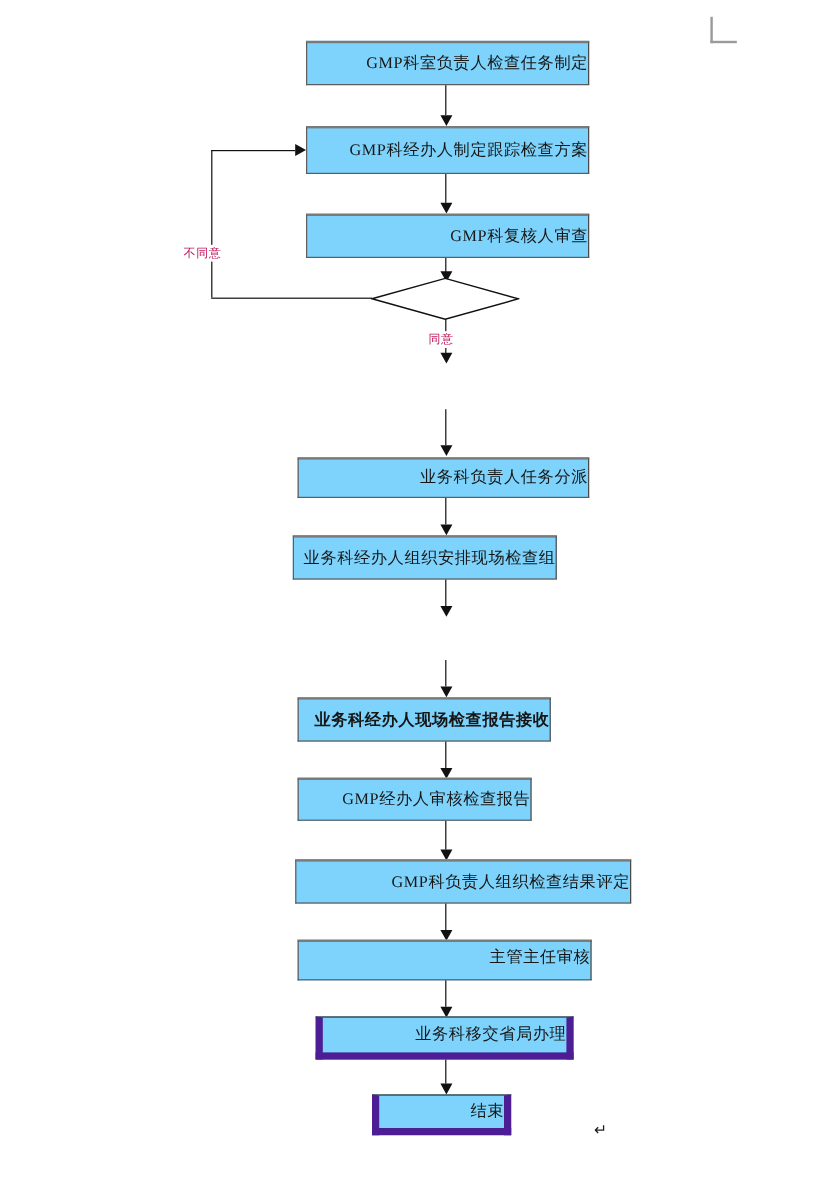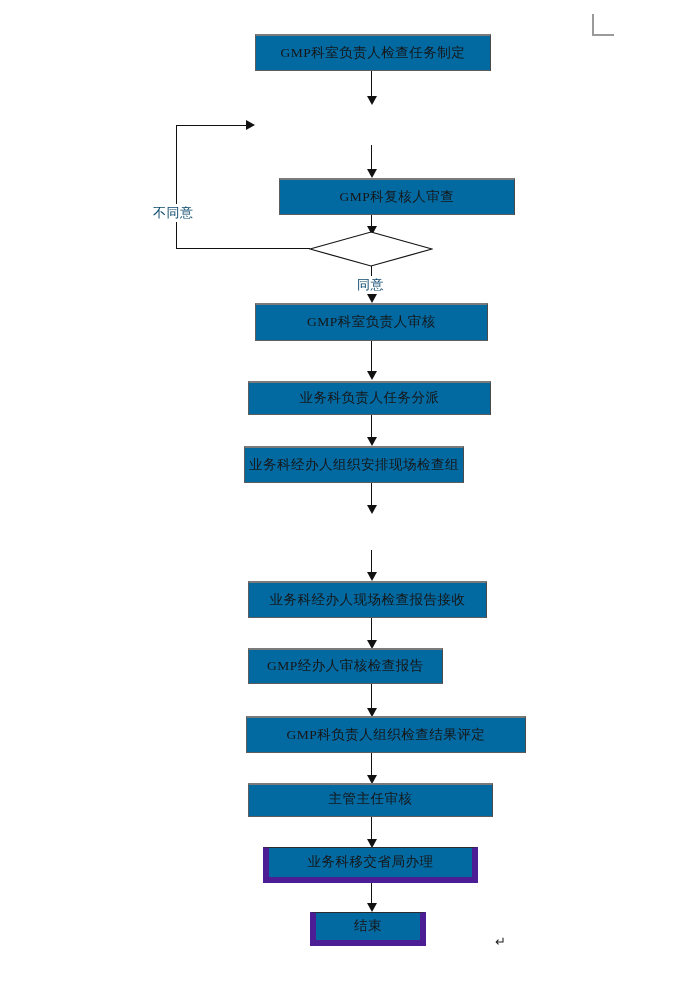--- a/index.html
+++ b/index.html
@@ -26,28 +26,28 @@
     border-left: 2px solid #9a9a9a;
     border-bottom: 2px solid #9a9a9a;
     width: 20px;
     height: 20px;
   }
 
   
   .node {
     position: absolute;
     box-sizing: border-box;
-    background: #0369a1;
+    background: #7dd3fc;
     border: 1px solid #5d5d5d;
     border-top-color: #7a7a7a;
     border-top-width: 2px;
     border-right-color: #4a4a4a;
     display: flex;
     align-items: center;
-    justify-content: center;
+    justify-content: flex-end;
     text-align: center;
     font-size: 13.5px;
     letter-spacing: 0.5px;
     line-height: 1.1;
     white-space: nowrap;
     color: #161616;
   }
   .node.plain {
     border: 6px solid #4c1d95;
     border-top-width: 1px;
@@ -84,25 +84,25 @@
     width: 0;
     height: 0;
     border-top: 5px solid transparent;
     border-bottom: 5px solid transparent;
     border-left: 9px solid #111111;
   }
 
   
   .edge-label {
     position: absolute;
-    font-size: 13px;
+    font-size: 10px;
     letter-spacing: 0.5px;
     background: #ffffff;
     padding: 0 1px;
-    color: #0c4a6e;
+    color: #be185d;
     white-space: nowrap;
   }
 
   
   .para-mark {
     position: absolute;
     font-size: 13px;
     color: #1a1a1a;
     font-family: "Liberation Sans", sans-serif;
   }
@@ -114,25 +114,28 @@
 
   <div class="corner-mark" style="left:592px; top:14px;"></div>
 
   <div class="node" style="left:255px; top:34px; width:236px; height:37px;">
     <span>GMP科室负责人检查任务制定</span>
   </div>
 
   <div class="vline" style="left:371px; top:71px; height:25px;"></div>
   <div class="arrow-down" style="left:367px; top:96px;"></div>
 
+  <div class="node" style="left:255px; top:105px; width:236px; height:40px;">
+    <span>GMP科经办人制定跟踪检查方案</span>
+  </div>
 
   <div class="vline" style="left:371px; top:145px; height:24px;"></div>
   <div class="arrow-down" style="left:367px; top:169px;"></div>
 
-  <div class="node" style="left:255px; top:178px; width:236px; height:37px;margin-left:24px;">
+  <div class="node" style="left:255px; top:178px; width:236px; height:37px;">
     <span>GMP科复核人审查</span>
   </div>
 
   <div class="vline" style="left:371px; top:215px; height:13px;"></div>
   <div class="arrow-down" style="left:367px; top:226px;"></div>
 
   <div class="diamond" style="left:309px; top:231px;">
     <svg width="124" height="36" viewBox="0 0 124 36">
       <polygon points="62,1 123,18 62,35 1,18" fill="#ffffff" stroke="#111111" stroke-width="1.2"></polygon>
     </svg>
@@ -142,23 +145,20 @@
   <div class="vline" style="left:371px; top:266px; height:32px;"></div>
   <div class="arrow-down" style="left:367px; top:294px;"></div>
   <div class="edge-label" style="left:356px; top:276px;">同意</div>
 
   <div class="hline" style="left:176px; top:248px; width:134px;"></div>
   <div class="vline" style="left:176px; top:125px; height:123px;"></div>
   <div class="hline" style="left:176px; top:125px; width:70px;"></div>
   <div class="arrow-right" style="left:246px; top:120px;"></div>
   <div class="edge-label" style="left:152px; top:204px;">不同意</div>
 
-  <div class="node" style="left:255px; top:303px; width:233px; height:38px;">
-    <span>GMP科室负责人审核</span>
-  </div>
 
   <div class="vline" style="left:371px; top:341px; height:30px;"></div>
   <div class="arrow-down" style="left:367px; top:371px;"></div>
 
   <div class="node" style="left:248px; top:381px; width:243px; height:34px;">
     <span>业务科负责人任务分派</span>
   </div>
 
   <div class="vline" style="left:371px; top:415px; height:22px;"></div>
   <div class="arrow-down" style="left:367px; top:437px;"></div>
@@ -167,21 +167,21 @@
     <span>业务科经办人组织安排现场检查组</span>
   </div>
 
   <div class="vline" style="left:371px; top:483px; height:22px;"></div>
   <div class="arrow-down" style="left:367px; top:505px;"></div>
 
 
   <div class="vline" style="left:371px; top:550px; height:22px;"></div>
   <div class="arrow-down" style="left:367px; top:572px;"></div>
 
-  <div class="node" style="left:248px; top:581px; width:239px; height:37px;">
+  <div class="node" style="left:248px; top:581px; width:211px; height:37px;font-weight:bold;">
     <span>业务科经办人现场检查报告接收</span>
   </div>
 
   <div class="vline" style="left:371px; top:618px; height:22px;"></div>
   <div class="arrow-down" style="left:367px; top:640px;"></div>
 
   <div class="node" style="left:248px; top:648px; width:195px; height:36px;">
     <span>GMP经办人审核检查报告</span>
   </div>
 

